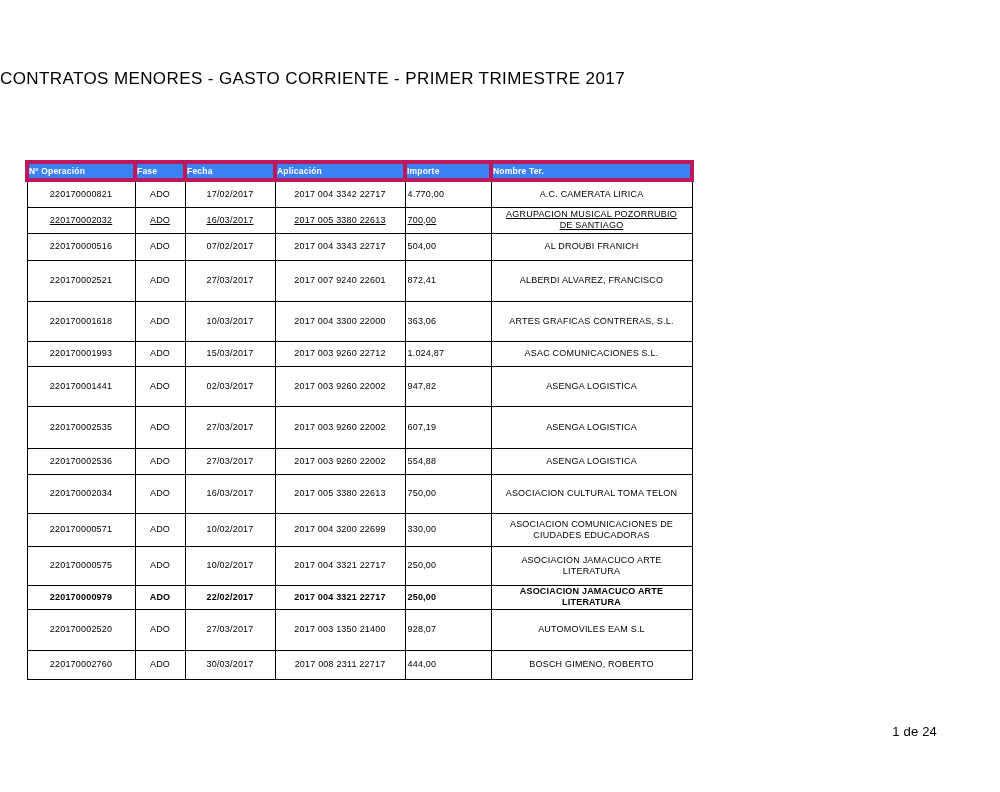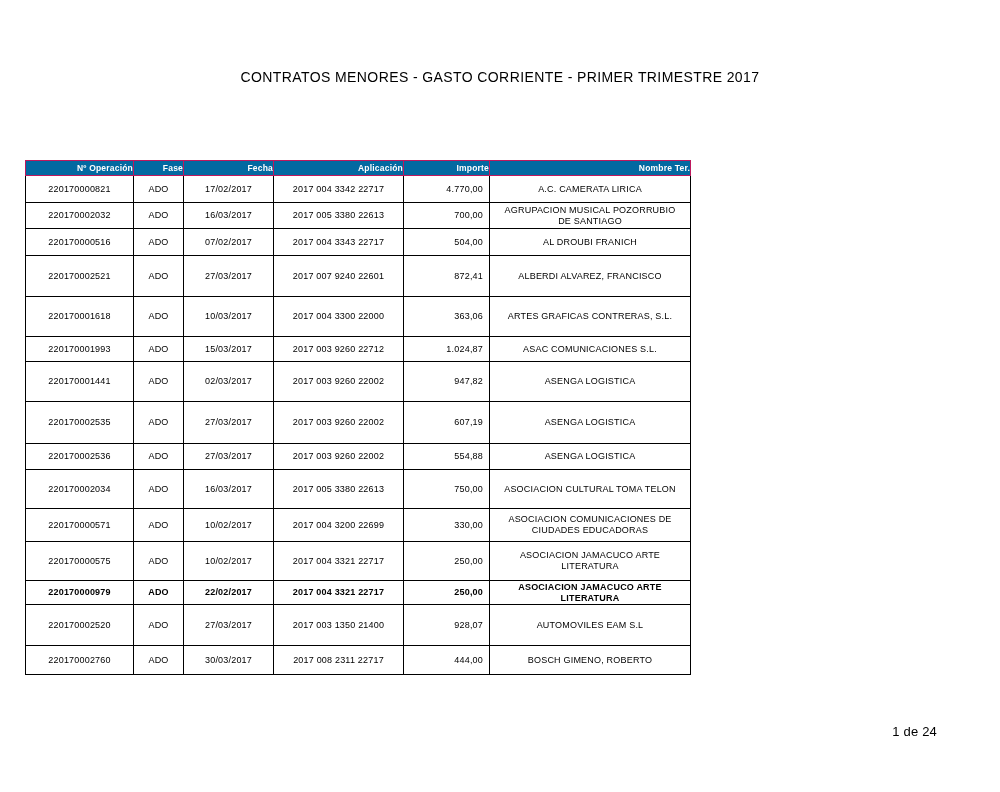--- a/index.html
+++ b/index.html
@@ -13,58 +13,58 @@
     position: relative;
     font-family: "Liberation Sans", sans-serif;
     color: #000;
     overflow: hidden;
   }
   .page-title {
     position: absolute;
     top: 69px;
     left: 0;
     width: 100%;
-    text-align: center;
-    font-size: 14px;
+    text-align: left;
+    font-size: 17px;
     letter-spacing: 0.4px;
     color: #000;
   }
   table.data-table {
     position: absolute;
     left: 25px;
     top: 160px;
     width: 665px;
     border-collapse: collapse;
     table-layout: fixed;
     border: 1px solid #000;
   }
   table.data-table th {
-    background: #0369a1;
+    background: #3b82f6;
     color: #fff;
     font-size: 8.5px;
     font-weight: bold;
     letter-spacing: 0.2px;
     height: 14px;
     padding: 0;
-    text-align: right;
+    text-align: left;
     vertical-align: middle;
-    border: 1px solid #be185d;
+    border: 4px solid #be185d;
   }
   table.data-table td {
     border: 1px solid #000;
     font-size: 9px;
     letter-spacing: 0.2px;
     line-height: 11px;
     padding: 0 2px;
     text-align: center;
     vertical-align: middle;
     overflow: hidden;
   }
   table.data-table td.col4 {
-    text-align: right;
+    text-align: left;
     padding-right: 6px;
   }
   table.data-table td.col5 {
     padding: 0 10px;
   }
   .page-number {
     position: absolute;
     top: 724px;
     right: 63px;
     font-size: 13px;
@@ -97,21 +97,21 @@
   </thead>
   <tbody>
       <tr style="height: 27px;">
         <td class="col0">220170000821</td>
         <td class="col1">ADO</td>
         <td class="col2">17/02/2017</td>
         <td class="col3">2017 004 3342 22717</td>
         <td class="col4">4.770,00</td>
         <td class="col5">A.C. CAMERATA LIRICA</td>
       </tr>
-      <tr style="height: 26px;">
+      <tr style="height: 26px; text-decoration: underline;">
         <td class="col0">220170002032</td>
         <td class="col1">ADO</td>
         <td class="col2">16/03/2017</td>
         <td class="col3">2017 005 3380 22613</td>
         <td class="col4">700,00</td>
         <td class="col5">AGRUPACION MUSICAL POZORRUBIO DE SANTIAGO</td>
       </tr>
       <tr style="height: 27px;">
         <td class="col0">220170000516</td>
         <td class="col1">ADO</td>

